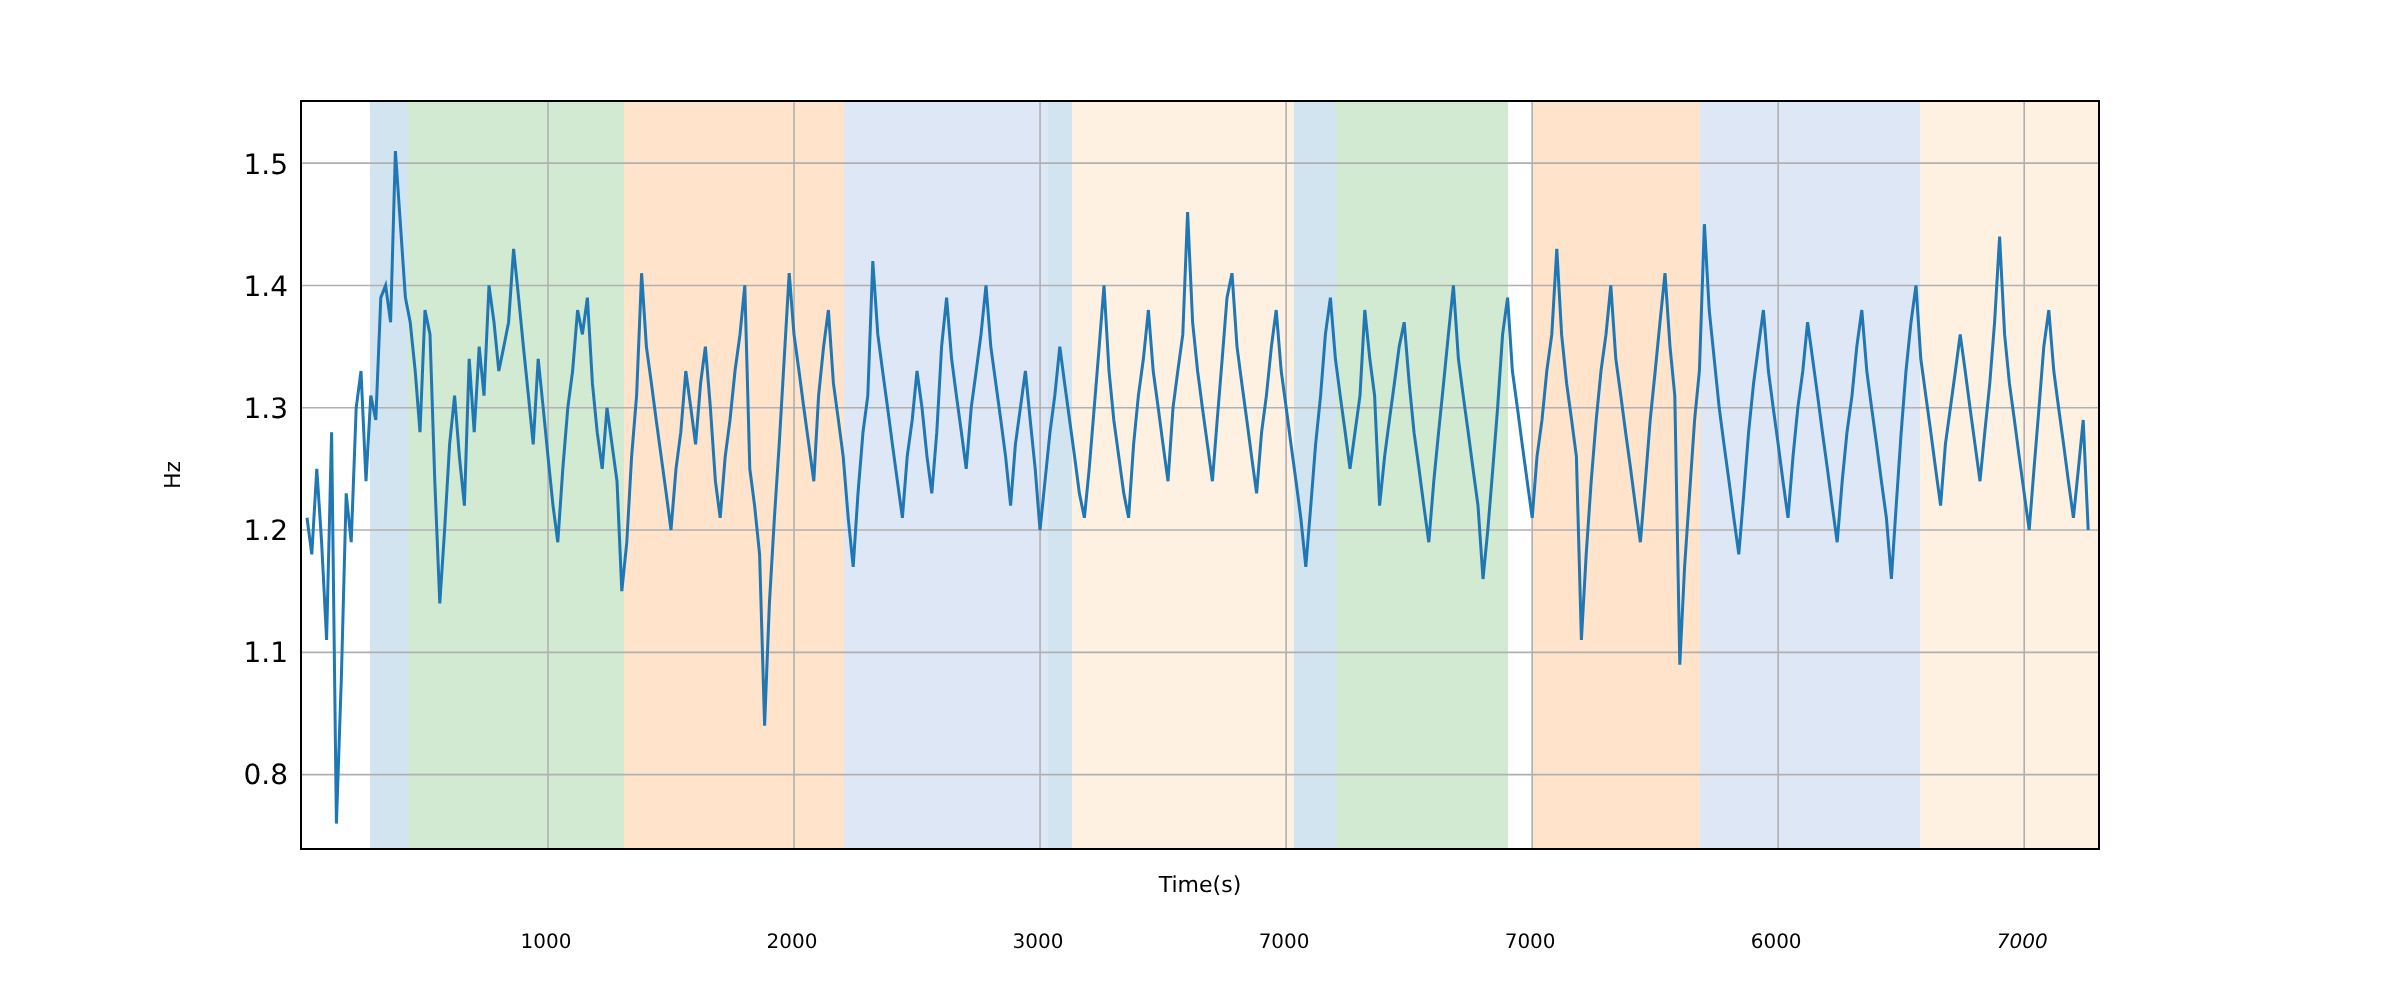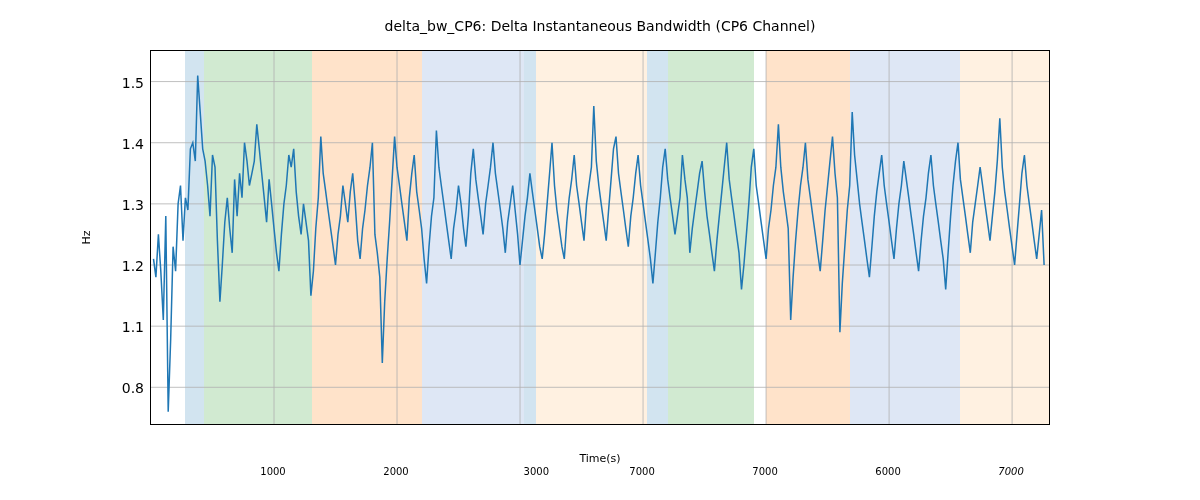--- a/index.html
+++ b/index.html
@@ -32,21 +32,21 @@
     width: 900px;
     height: 375px;
     border: 1px solid #000000;
     box-sizing: border-box;
     background: #ffffff;
     overflow: hidden;
   }
   .xlabel {
     position: absolute;
     left: 150px;
-    top: 452px;
+    top: 436px;
     width: 900px;
     text-align: center;
     font-size: 11px;
   }
   .ylabel {
     position: absolute;
     left: 90px;
     top: 50px;
     width: 375px;
     height: 20px;
@@ -86,21 +86,20 @@
   .span-green  { background: rgba(44,160,44,0.22); }
   .span-orange { background: rgba(255,127,14,0.22); }
   .span-cream  { background: rgba(255,220,180,0.40); }
   .span-ltblue { background: rgba(173,196,230,0.40); }
 </style>
 </head>
 <body>
 
 <div class="figure">
 
-  <div class="title">delta_bw_CP6: Delta Instantaneous Bandwidth (CP6 Channel)</div>
 
   <div class="ylabel">Hz</div>
 
   <div class="axes">
       <div class="span span-cream" style="left: 809.43px; width: 88.5699px;"></div>
       <div class="span span-ltblue" style="left: 711.019px; width: 98.411px;"></div>
       <div class="span span-ltblue" style="left: 698.718px; width: 12.3014px;"></div>
       <div class="span span-orange" style="left: 615.068px; width: 83.6493px;"></div>
       <div class="span span-green" style="left: 516.658px; width: 86.1096px;"></div>
       <div class="span span-blue" style="left: 495.745px; width: 20.9123px;"></div>
@@ -130,21 +129,21 @@
         </g>
       <path id="series-path" class="series" d="M2.5 207.9 L4.9 226.2 L7.4 183.4 L9.8 220.1 L12.3 269.0 L14.8 165.1 L17.2 360.8 L19.7 287.4 L22.1 195.7 L24.6 220.1 L27.1 152.9 L29.5 134.5 L32.0 189.6 L34.4 146.8 L36.9 159.0 L39.4 97.8 L41.8 91.7 L44.3 110.1 L46.7 24.5 L49.2 61.1 L51.7 97.8 L54.1 110.1 L56.6 134.5 L59.0 165.1 L61.5 104.0 L64.0 116.2 L66.4 189.6 L68.9 250.7 L71.3 214.0 L73.8 171.2 L76.3 146.8 L78.7 177.3 L81.2 201.8 L83.6 128.4 L86.1 165.1 L88.6 122.3 L91.0 146.8 L93.5 91.7 L96.0 110.1 L98.4 134.5 L100.9 122.3 L103.3 110.1 L105.8 73.4 L108.3 97.8 L110.7 122.3 L113.2 146.8 L115.6 171.2 L118.1 128.4 L120.6 152.9 L123.0 177.3 L125.5 201.8 L127.9 220.1 L130.4 183.4 L132.9 152.9 L135.3 134.5 L137.8 104.0 L140.2 116.2 L142.7 97.8 L145.2 140.6 L147.6 165.1 L150.1 183.4 L152.5 152.9 L155.0 171.2 L157.5 189.6 L159.9 244.6 L162.4 220.1 L164.8 177.3 L167.3 146.8 L169.8 85.6 L172.2 122.3 L174.7 140.6 L177.1 159.0 L179.6 177.3 L182.1 195.7 L184.5 214.0 L187.0 183.4 L189.4 165.1 L191.9 134.5 L194.4 152.9 L196.8 171.2 L199.3 140.6 L201.7 122.3 L204.2 152.9 L206.7 189.6 L209.1 207.9 L211.6 177.3 L214.0 159.0 L216.5 134.5 L219.0 116.2 L221.4 91.7 L223.9 183.4 L226.3 201.8 L228.8 226.2 L231.3 311.9 L233.7 250.7 L236.2 207.9 L238.6 171.2 L241.1 128.4 L243.6 85.6 L246.0 116.2 L248.5 134.5 L250.9 152.9 L253.4 171.2 L255.9 189.6 L258.3 146.8 L260.8 122.3 L263.2 104.0 L265.7 140.6 L268.2 159.0 L270.6 177.3 L273.1 207.9 L275.6 232.4 L278.0 195.7 L280.5 165.1 L282.9 146.8 L285.4 79.5 L287.9 116.2 L290.3 134.5 L292.8 152.9 L295.2 171.2 L297.7 189.6 L300.2 207.9 L302.6 177.3 L305.1 159.0 L307.5 134.5 L310.0 152.9 L312.5 177.3 L314.9 195.7 L317.4 165.1 L319.8 122.3 L322.3 97.8 L324.8 128.4 L327.2 146.8 L329.7 165.1 L332.1 183.4 L334.6 152.9 L337.1 134.5 L339.5 116.2 L342.0 91.7 L344.4 122.3 L346.9 140.6 L349.4 159.0 L351.8 177.3 L354.3 201.8 L356.7 171.2 L359.2 152.9 L361.7 134.5 L364.1 159.0 L366.6 183.4 L369.0 214.0 L371.5 189.6 L374.0 165.1 L376.4 146.8 L378.9 122.3 L381.3 140.6 L383.8 159.0 L386.3 177.3 L388.7 195.7 L391.2 207.9 L393.6 183.4 L396.1 152.9 L398.6 122.3 L401.0 91.7 L403.5 134.5 L405.9 159.0 L408.4 177.3 L410.9 195.7 L413.3 207.9 L415.8 171.2 L418.2 146.8 L420.7 128.4 L423.2 104.0 L425.6 134.5 L428.1 152.9 L430.5 171.2 L433.0 189.6 L435.5 152.9 L437.9 134.5 L440.4 116.2 L442.8 55.0 L445.3 110.1 L447.8 134.5 L450.2 152.9 L452.7 171.2 L455.2 189.6 L457.6 159.0 L460.1 128.4 L462.5 97.8 L465.0 85.6 L467.5 122.3 L469.9 140.6 L472.4 159.0 L474.8 177.3 L477.3 195.7 L479.8 165.1 L482.2 146.8 L484.7 122.3 L487.1 104.0 L489.6 134.5 L492.1 152.9 L494.5 171.2 L497.0 189.6 L499.4 207.9 L501.9 232.4 L504.4 201.8 L506.8 171.2 L509.3 146.8 L511.7 116.2 L514.2 97.8 L516.7 128.4 L519.1 146.8 L521.6 165.1 L524.0 183.4 L526.5 165.1 L529.0 146.8 L531.4 104.0 L533.9 128.4 L536.3 146.8 L538.8 201.8 L541.3 177.3 L543.7 159.0 L546.2 140.6 L548.6 122.3 L551.1 110.1 L553.6 140.6 L556.0 165.1 L558.5 183.4 L560.9 201.8 L563.4 220.1 L565.9 189.6 L568.3 165.1 L570.8 140.6 L573.2 116.2 L575.7 91.7 L578.2 128.4 L580.6 146.8 L583.1 165.1 L585.5 183.4 L588.0 201.8 L590.5 238.5 L592.9 214.0 L595.4 183.4 L597.8 152.9 L600.3 116.2 L602.8 97.8 L605.2 134.5 L607.7 152.9 L610.1 171.2 L612.6 189.6 L615.1 207.9 L617.5 177.3 L620.0 159.0 L622.4 134.5 L624.9 116.2 L627.4 73.4 L629.8 116.2 L632.3 140.6 L634.8 159.0 L637.2 177.3 L639.7 269.0 L642.1 226.2 L644.6 189.6 L647.1 159.0 L649.5 134.5 L652.0 116.2 L654.4 91.7 L656.9 128.4 L659.4 146.8 L661.8 165.1 L664.3 183.4 L666.7 201.8 L669.2 220.1 L671.7 189.6 L674.1 159.0 L676.6 134.5 L679.0 110.1 L681.5 85.6 L684.0 122.3 L686.4 146.8 L688.9 281.3 L691.3 232.4 L693.8 195.7 L696.3 159.0 L698.7 134.5 L701.2 61.1 L703.6 104.0 L706.1 128.4 L708.6 152.9 L711.0 171.2 L713.5 189.6 L715.9 207.9 L718.4 226.2 L720.9 195.7 L723.3 165.1 L725.8 140.6 L728.2 122.3 L730.7 104.0 L733.2 134.5 L735.6 152.9 L738.1 171.2 L740.5 189.6 L743.0 207.9 L745.5 177.3 L747.9 152.9 L750.4 134.5 L752.8 110.1 L755.3 128.4 L757.8 146.8 L760.2 165.1 L762.7 183.4 L765.1 201.8 L767.6 220.1 L770.1 189.6 L772.5 165.1 L775.0 146.8 L777.4 122.3 L779.9 104.0 L782.4 134.5 L784.8 152.9 L787.3 171.2 L789.7 189.6 L792.2 207.9 L794.7 238.5 L797.1 201.8 L799.6 165.1 L802.0 134.5 L804.5 110.1 L807.0 91.7 L809.4 128.4 L811.9 146.8 L814.4 165.1 L816.8 183.4 L819.3 201.8 L821.7 171.2 L824.2 152.9 L826.7 134.5 L829.1 116.2 L831.6 134.5 L834.0 152.9 L836.5 171.2 L839.0 189.6 L841.4 165.1 L843.9 140.6 L846.3 110.1 L848.8 67.3 L851.3 116.2 L853.7 140.6 L856.2 159.0 L858.6 177.3 L861.1 195.7 L863.6 214.0 L866.0 183.4 L868.5 152.9 L870.9 122.3 L873.4 104.0 L875.9 134.5 L878.3 152.9 L880.8 171.2 L883.2 189.6 L885.7 207.9 L888.2 183.4 L890.6 159.0 L893.1 214.0 "></path>
     </svg>
   </div>
 
   <div class="xlabel">Time(s)</div>
 
   <div id="xtick-container">
       <div class="xtick" style="left: 273.014px;">1000</div>
       <div class="xtick" style="left: 396.027px;">2000</div>
-      <div class="xtick" style="left: 519.041px; text-align: right;">3000</div>
+      <div class="xtick" style="left: 519.041px;">3000</div>
       <div class="xtick" style="left: 642.055px;">7000</div>
       <div class="xtick" style="left: 765.068px;">7000</div>
       <div class="xtick" style="left: 888.082px;">6000</div>
       <div class="xtick" style="left: 1011.1px; font-style: italic;">7000</div>
     </div>
   <div id="ytick-container">
       <div class="ytick" style="top: 386.311px;">0.8</div>
       <div class="ytick" style="top: 325.164px;">1.1</div>
       <div class="ytick" style="top: 264.016px;">1.2</div>
       <div class="ytick" style="top: 202.869px;">1.3</div>

